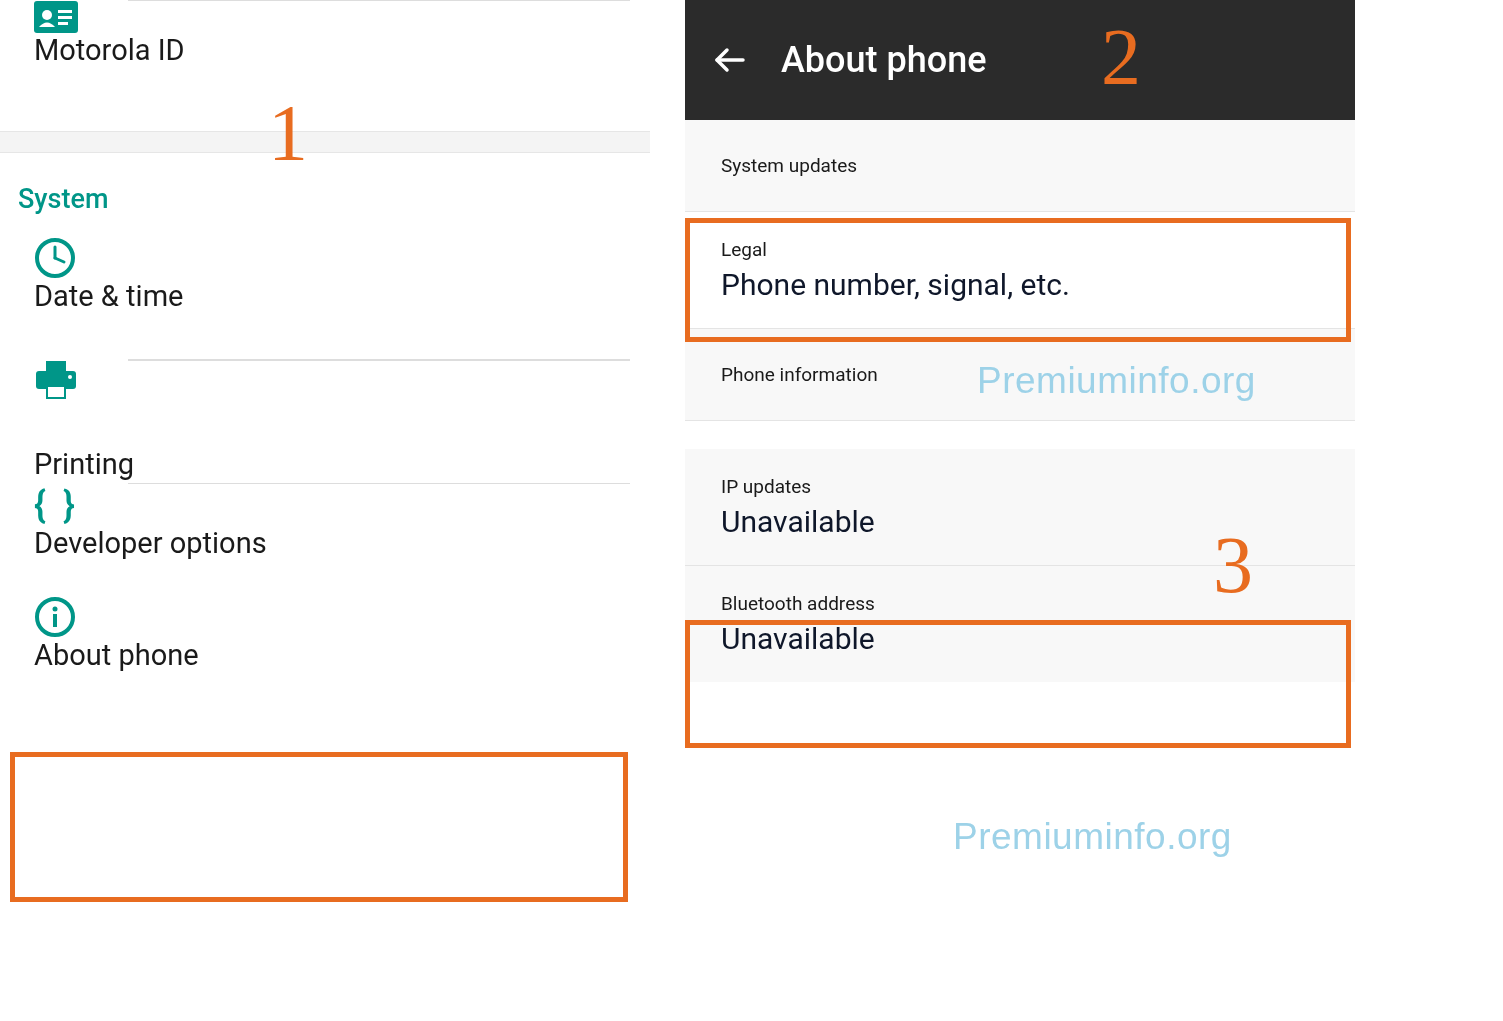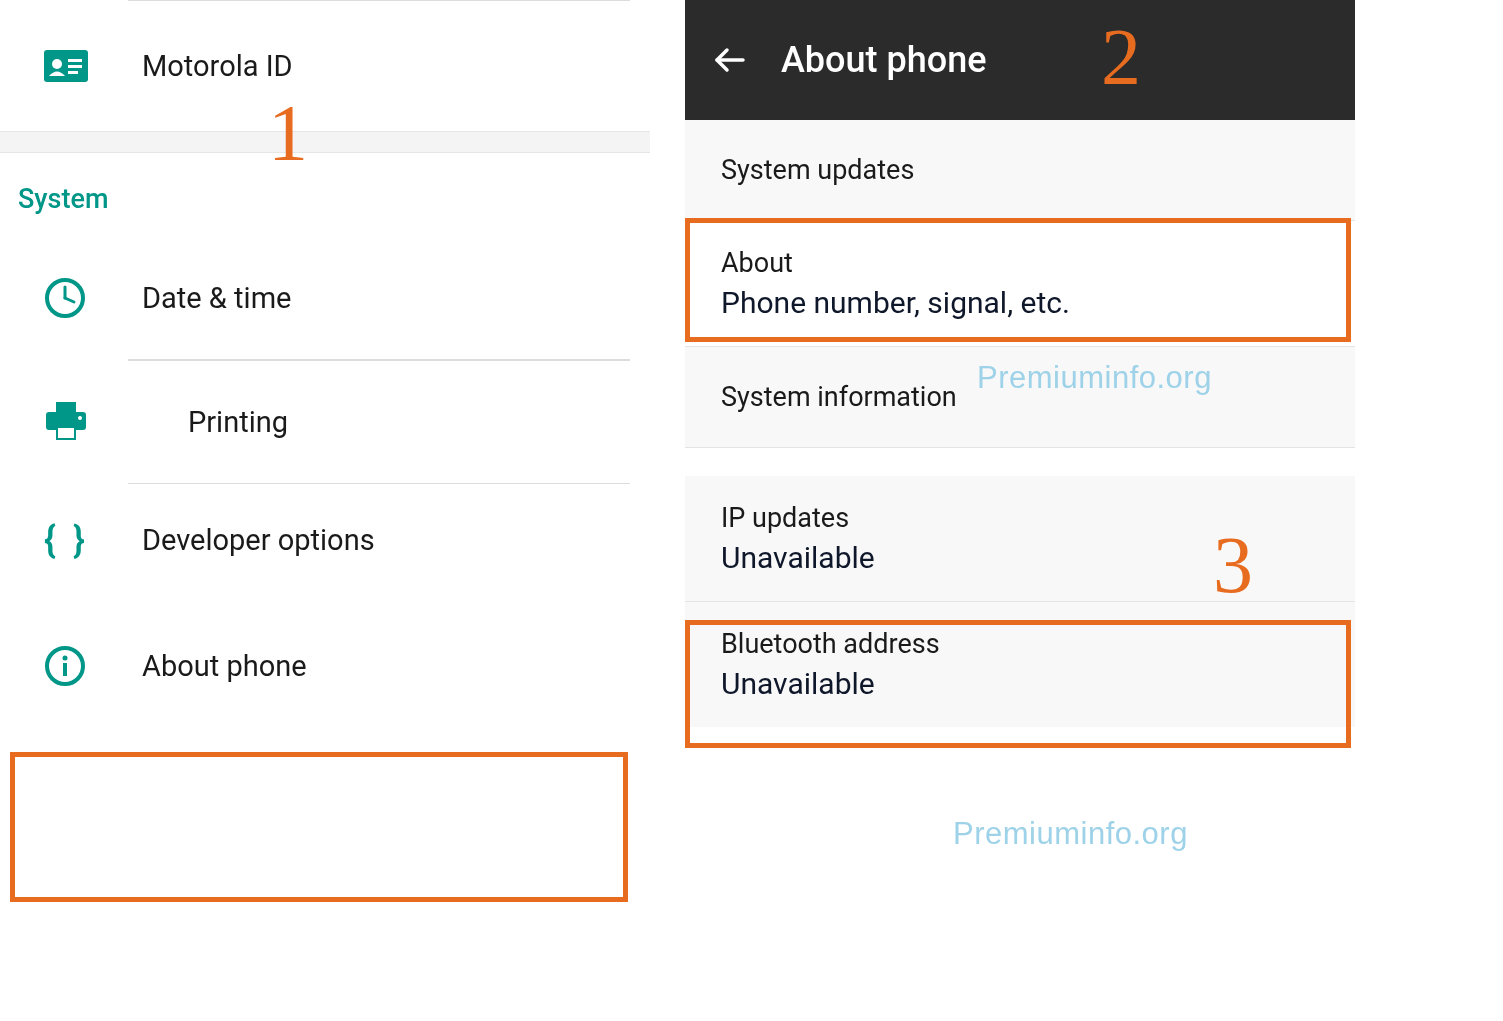--- a/index.html
+++ b/index.html
@@ -7,23 +7,24 @@
   body { display: flex; }
 
   .col { position: relative; height: 100%; }
   .col-left { width: 650px; border-right: 0; }
   .col-right { width: 670px; margin-left: 35px; }
 
   
   .top-divider { margin-left: 128px; margin-right: 20px; border-top: 1px solid #ddd; }
   .row {
     display: flex;
-    align-items: center;
+    align-items: flex-start;
     height: 130px;
-    padding-left: 44px;
+    padding-left: 34px;
+    flex-direction: column;
   }
   .row .icon-slot {
     width: 98px;
     display: flex;
     align-items: center;
     color: #009688;
   }
   .row .label {
     font-size: 29px;
     color: #1a1a1a;
@@ -81,41 +82,41 @@
     font-size: 36px;
     font-weight: 500;
   }
 
   .r-row {
     padding: 26px 36px 26px 36px;
     border-bottom: 1px solid #e4e4e4;
     background: #fff;
   }
   .r-row.gray { background: #f8f8f8; }
-  .r-row .pl { font-size: 27px; color: #1a1a1a; margin-bottom: 6px; }
+  .r-row .pl { font-size: 19px; color: #1a1a1a; margin-bottom: 6px; }
   .r-row .sl { font-size: 30px; color: #0f172a; }
   .r-spacer { height: 28px; background: #fff; }
 
   .highlight-box-status {
     position: absolute;
     left: 0px; top: 218px;
     width: 666px; height: 124px;
     border: 5px solid #e86c20;
   }
   .highlight-box-mac {
     position: absolute;
     left: 0px; top: 620px;
     width: 666px; height: 128px;
     border: 5px solid #e86c20;
   }
 
   .watermark {
     position: absolute;
     color: #9dd2e8;
-    font-size: 31px;
+    font-size: 37px;
     font-weight: 400;
     letter-spacing: 0.5px;
     font-family: Arial, sans-serif;
   }
 
   .redact {
     display: inline-block;
     width: 120px; height: 18px;
     vertical-align: middle;
     position: relative;
@@ -213,26 +214,26 @@
       </svg>
     </span>
     <span class="title">About phone</span>
   </div>
 
   <div class="r-row gray" style="padding-top:34px;padding-bottom:34px;">
     <div class="pl" style="margin-bottom:0;">System updates</div>
   </div>
 
   <div class="r-row" style="position:relative;">
-    <div class="pl">About</div>
+    <div class="pl">Legal</div>
     <div class="sl">Phone number, signal, etc.</div>
   </div>
 
   <div class="r-row gray" style="padding-top:34px;padding-bottom:34px;">
-    <div class="pl" style="margin-bottom:0;">System information</div>
+    <div class="pl" style="margin-bottom:0;">Phone information</div>
   </div>
 
   <div class="r-spacer"></div>
 
   <div class="r-row gray">
     <div class="pl">IP updates</div>
     <div class="sl">Unavailable</div>
   </div>
 
 

